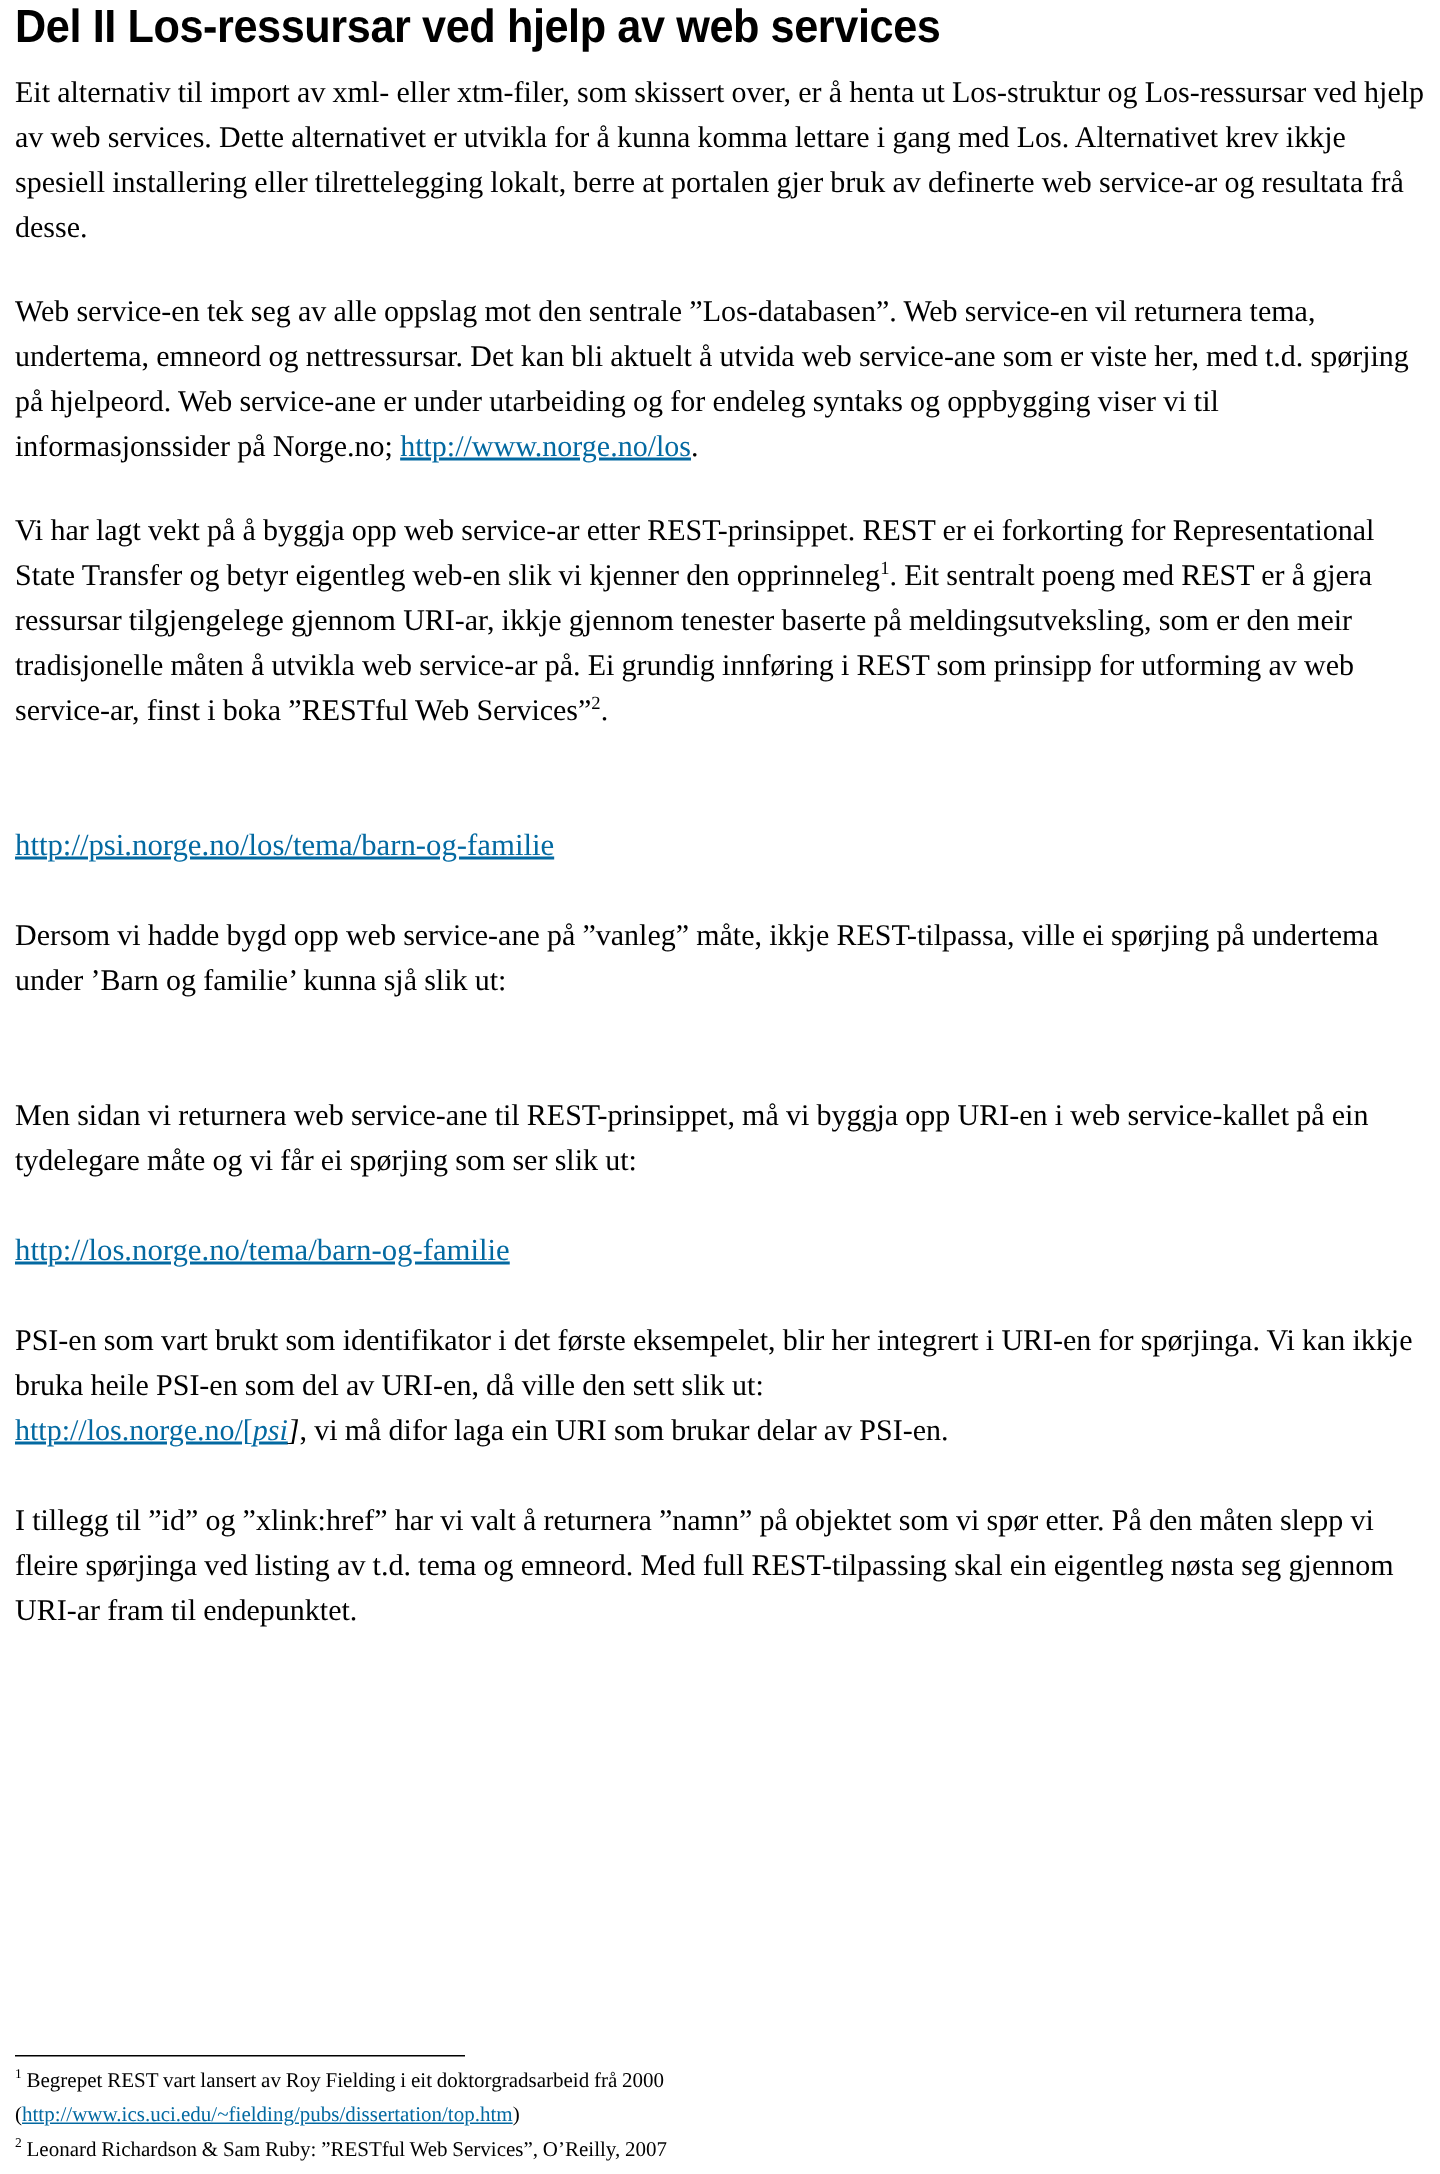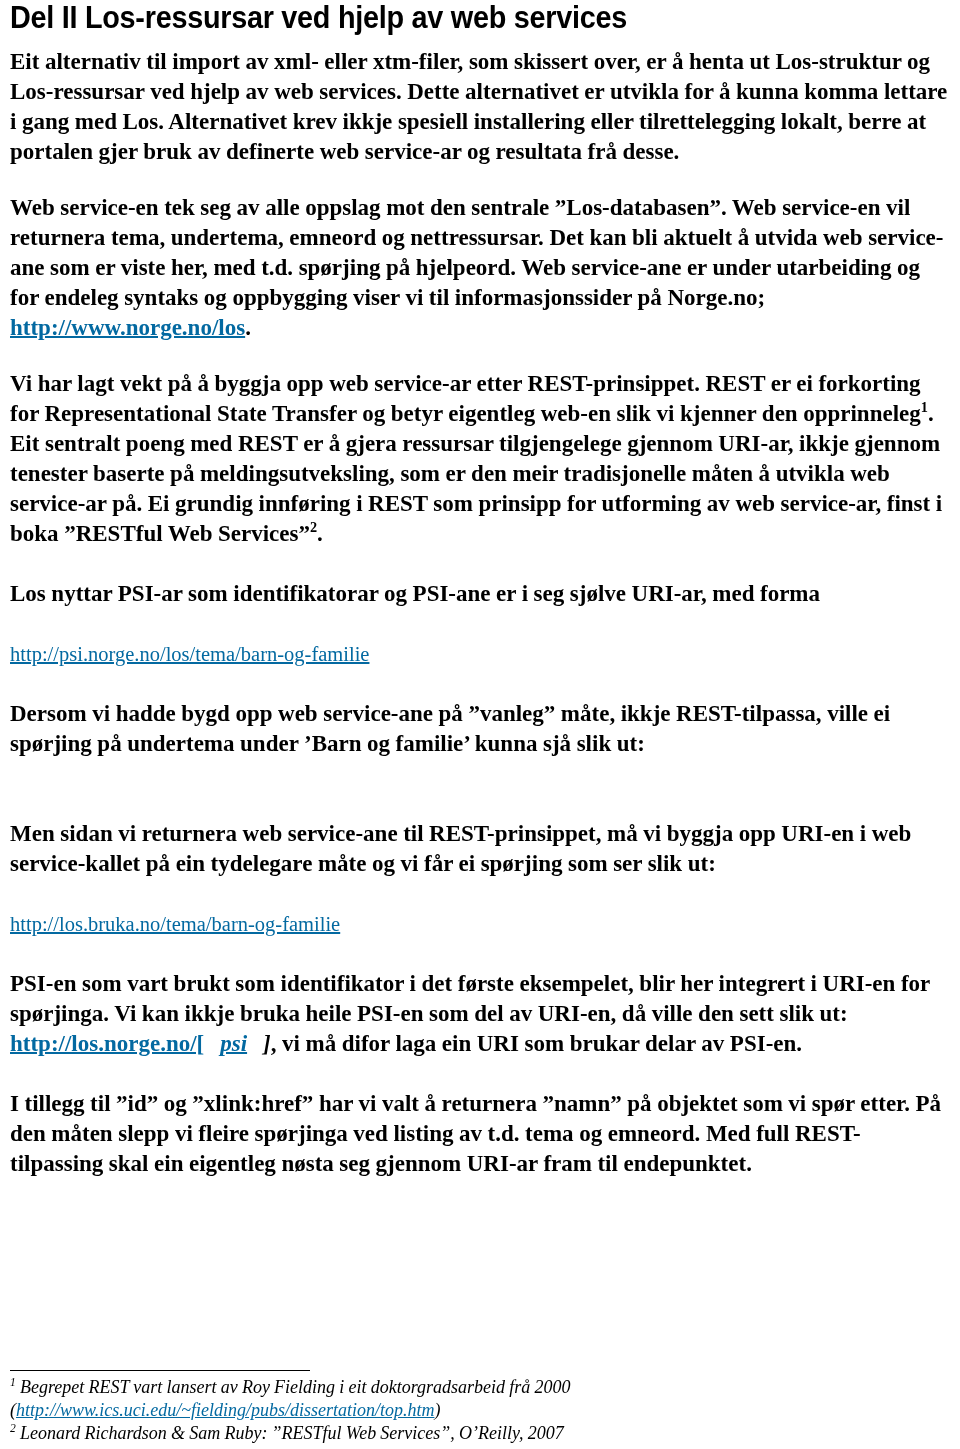--- a/index.html
+++ b/index.html
@@ -33,26 +33,25 @@
     letter-spacing: -0.3px;
     margin: 0;
     padding-top: 1px;
     transform: scaleX(0.93);
     transform-origin: left center;
     white-space: nowrap;
   }
 
   
   .para {
-    font-size: 23px;
+    font-size: 20px;
     line-height: 30px;
     margin: 0;
     text-align: left;
     word-spacing: -0.2px;
-    font-weight: bold;
   }
   .gap-sm { height: 12px; }
   .gap-md { height: 26px; }
   .gap-lg { height: 30px; }
 
   
   .link {
     color: #0369a1;
     text-decoration: underline;
     text-underline-offset: 1px;
@@ -62,42 +61,41 @@
     line-height: 30px;
     margin: 0;
   }
   .url-line .link { white-space: nowrap; text-decoration: underline; }
 
   sup {
     font-size: 0.62em;
     vertical-align: super;
     line-height: 0;
   }
-  .ital { font-style: italic; margin-left: 16px; }
+  .ital { font-style: italic; }
 
   
   .footnotes {
     position: absolute;
     left: 10px;
     right: 10px;
     bottom: 4px;
   }
   .fn-rule {
     width: 300px;
     height: 0;
     border: 0;
     border-top: 1.4px solid #000;
     margin: 0 0 5px 0;
   }
   .fn-item {
-    font-size: 18px;
+    font-size: 14px;
     line-height: 23px;
     margin: 0;
     word-spacing: -0.3px;
-    font-style: italic;
   }
   .fn-item sup { font-size: 0.64em; }
 </style>
 </head>
 <body>
 
 <div class="page">
 
   <h1 class="doc-heading">Del II Los-ressursar ved hjelp av web services</h1>
 
@@ -108,40 +106,39 @@
   <div class="gap-md"></div>
 
   <p class="para"><span>Web service-en tek seg av alle oppslag mot den sentrale ”Los-databasen”. Web service-en vil returnera tema, undertema, emneord og nettressursar. Det kan bli aktuelt å utvida web service-ane som er viste her, med t.d. spørjing på hjelpeord. Web service-ane er under utarbeiding og for endeleg syntaks og oppbygging viser vi til informasjonssider på Norge.no; </span><a class="link" href="#">http://www.norge.no/los</a><span>.</span></p>
 
   <div class="gap-md"></div>
 
   <p class="para"><span>Vi har lagt vekt på å byggja opp web service-ar etter REST-prinsippet. REST er ei forkorting for Representational State Transfer og betyr eigentleg web-en slik vi kjenner den opprinneleg</span><sup>1</sup><span>. Eit sentralt poeng med REST er å gjera ressursar tilgjengelege gjennom URI-ar, ikkje gjennom tenester baserte på meldingsutveksling, som er den meir tradisjonelle måten å utvikla web service-ar på. Ei grundig innføring i REST som prinsipp for utforming av web service-ar, finst i boka ”RESTful Web Services”</span><sup>2</sup><span>.</span></p>
 
   <div class="gap-lg"></div>
 
-  <p class="para">Los nyttar PSI-ar som identifikatorar og PSI-ane er i seg sjølve URI-ar, med forma</p>
 
   <div class="gap-lg"></div>
 
   <p class="url-line"><a class="link" href="#">http://psi.norge.no/los/tema/barn-og-familie</a></p>
 
   <div class="gap-lg"></div>
 
   <p class="para">Dersom vi hadde bygd opp web service-ane på ”vanleg” måte, ikkje REST-tilpassa, ville ei spørjing på undertema under ’Barn og familie’ kunna sjå slik ut:</p>
 
   <div class="gap-lg"></div>
 
 
   <div class="gap-lg"></div>
 
   <p class="para">Men sidan vi returnera web service-ane til REST-prinsippet, må vi byggja opp URI-en i web service-kallet på ein tydelegare måte og vi får ei spørjing som ser slik ut:</p>
 
   <div class="gap-lg"></div>
 
-  <p class="url-line"><a class="link" href="#">http://los.bruka.no/tema/barn-og-familie</a></p>
+  <p class="url-line"><a class="link" href="#">http://los.norge.no/tema/barn-og-familie</a></p>
 
   <div class="gap-lg"></div>
 
   <p class="para"><span>PSI-en som vart brukt som identifikator i det første eksempelet, blir her integrert i URI-en for spørjinga. Vi kan ikkje bruka heile PSI-en som del av URI-en, då ville den sett slik ut:</span><br><a class="link" href="#"><span>http://los.norge.no/[</span><span class="ital">psi</span></a><span class="ital">]</span><span>, vi må difor laga ein URI som brukar delar av PSI-en.</span></p>
 
   <div class="gap-lg"></div>
 
   <p class="para">I tillegg  til ”id” og ”xlink:href” har vi valt å returnera ”namn” på objektet som vi spør etter. På den måten slepp vi fleire spørjinga ved listing av t.d. tema og emneord. Med full REST-tilpassing skal ein eigentleg nøsta seg gjennom URI-ar fram til endepunktet.</p>
 
   <div class="footnotes">

